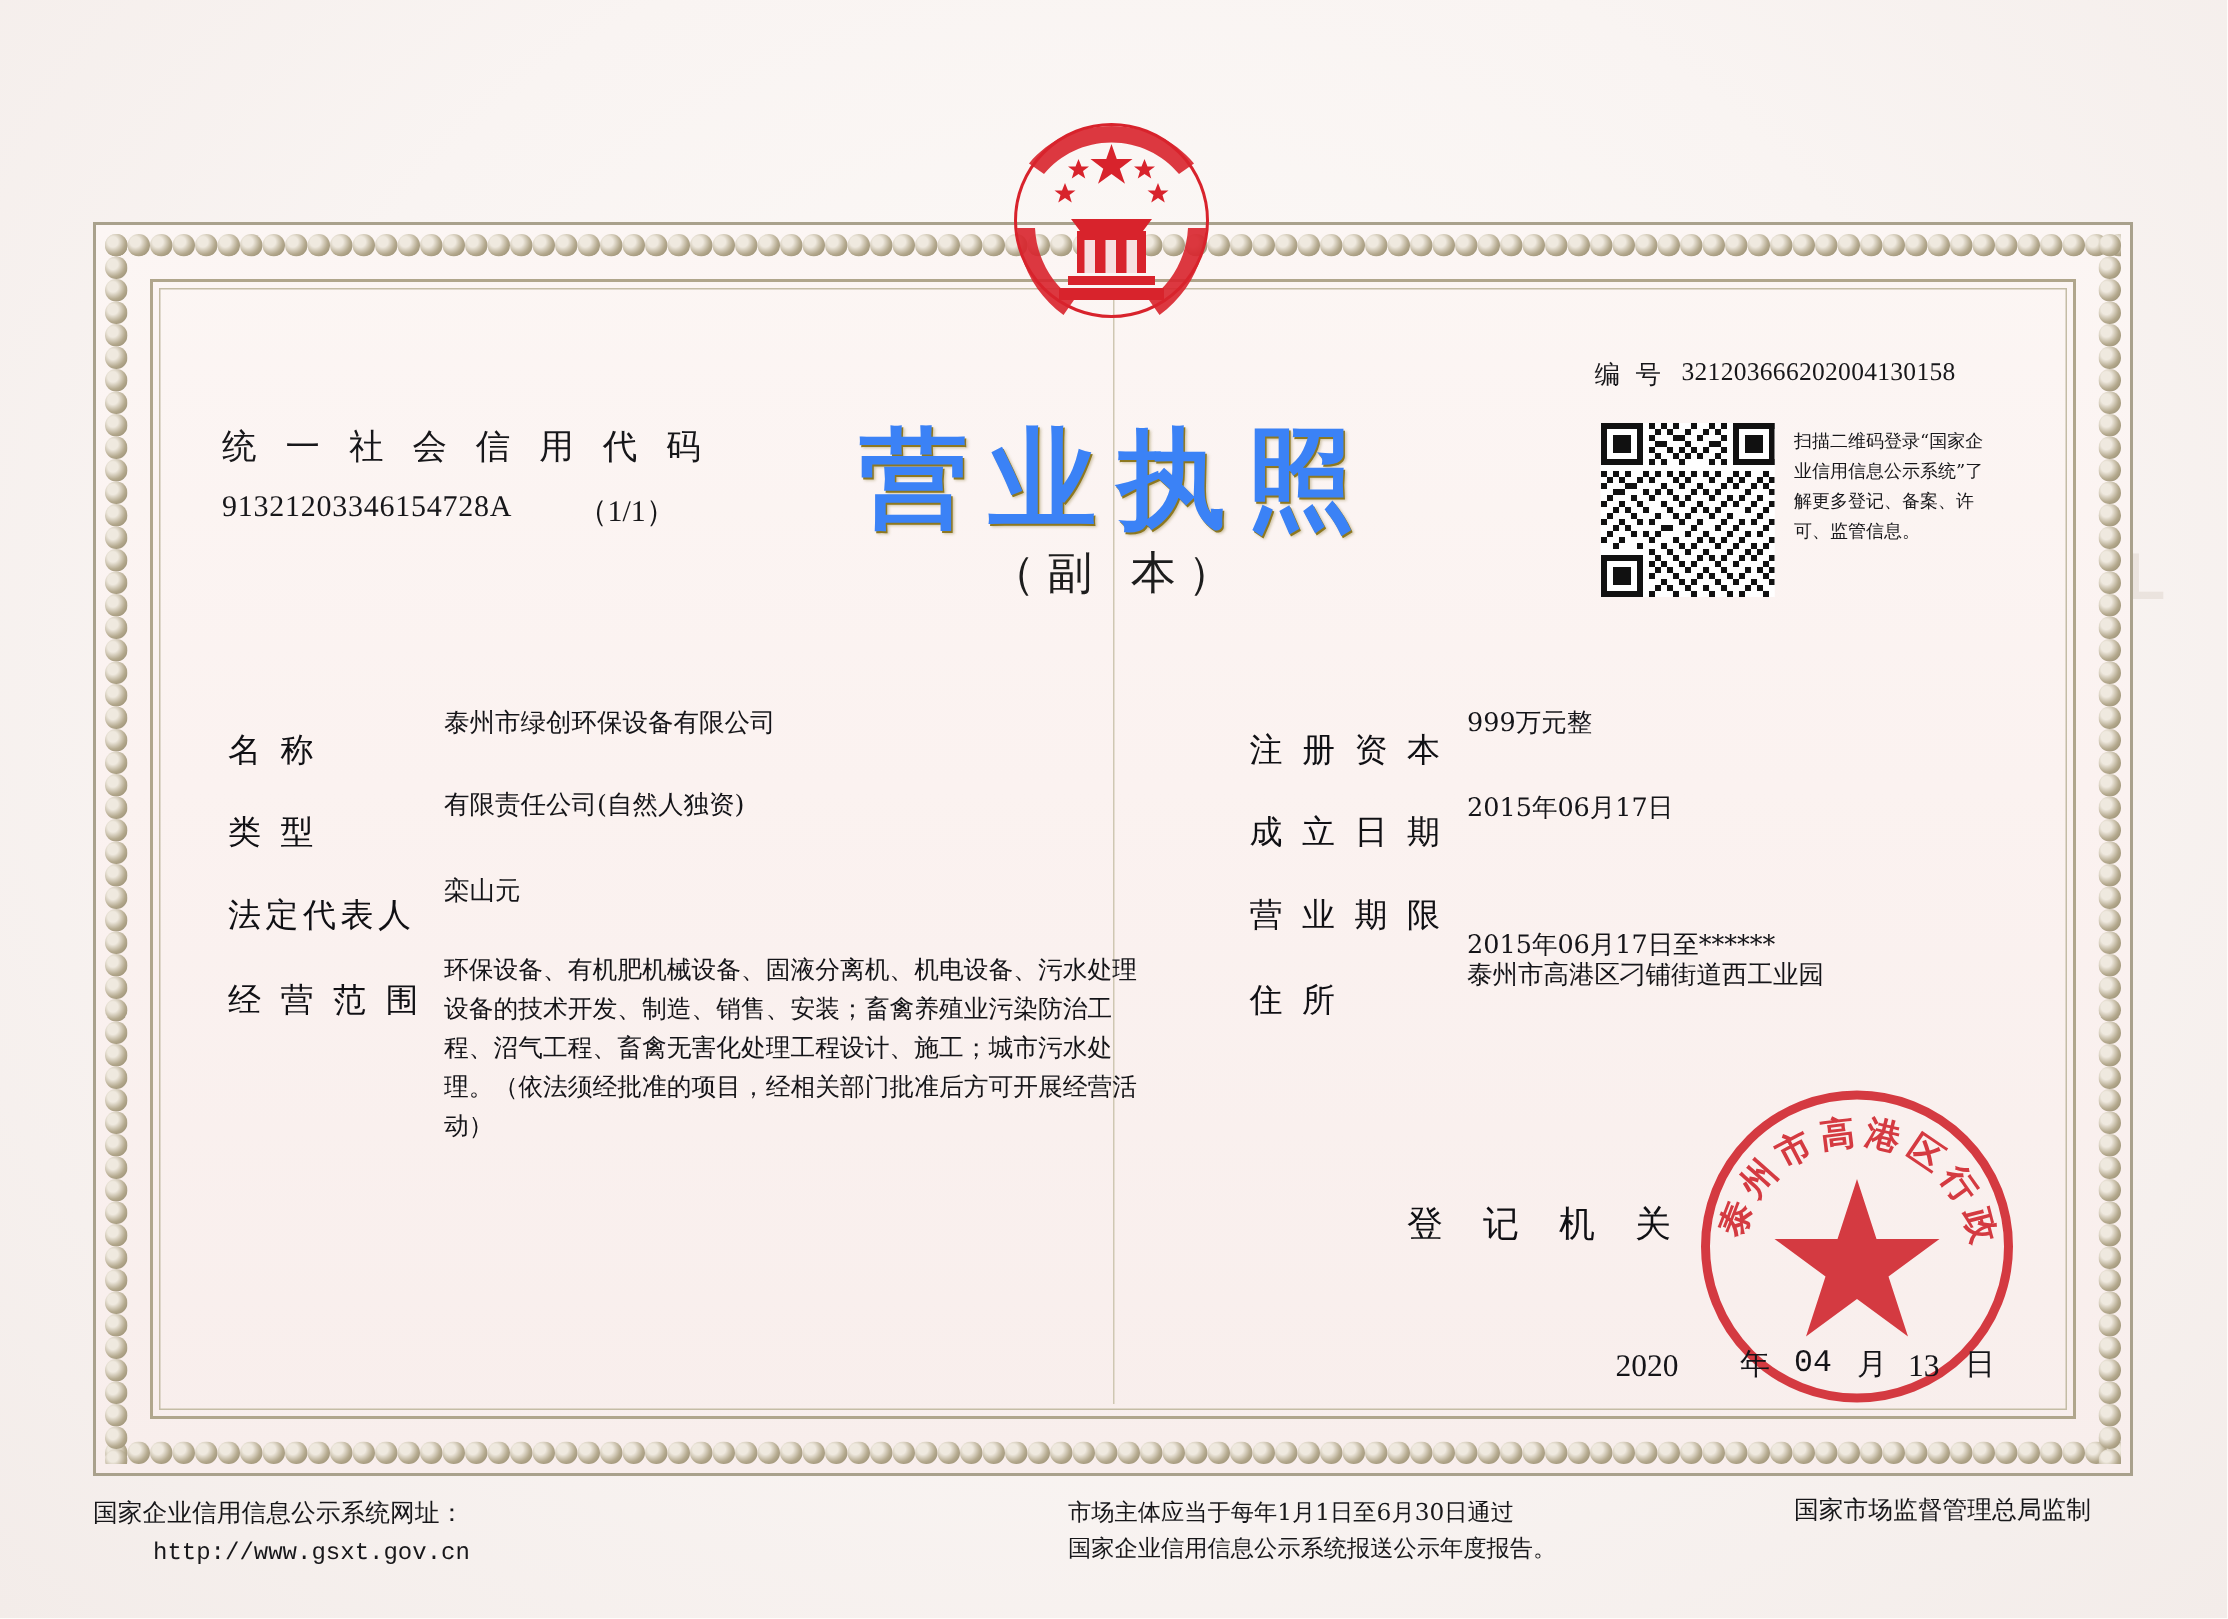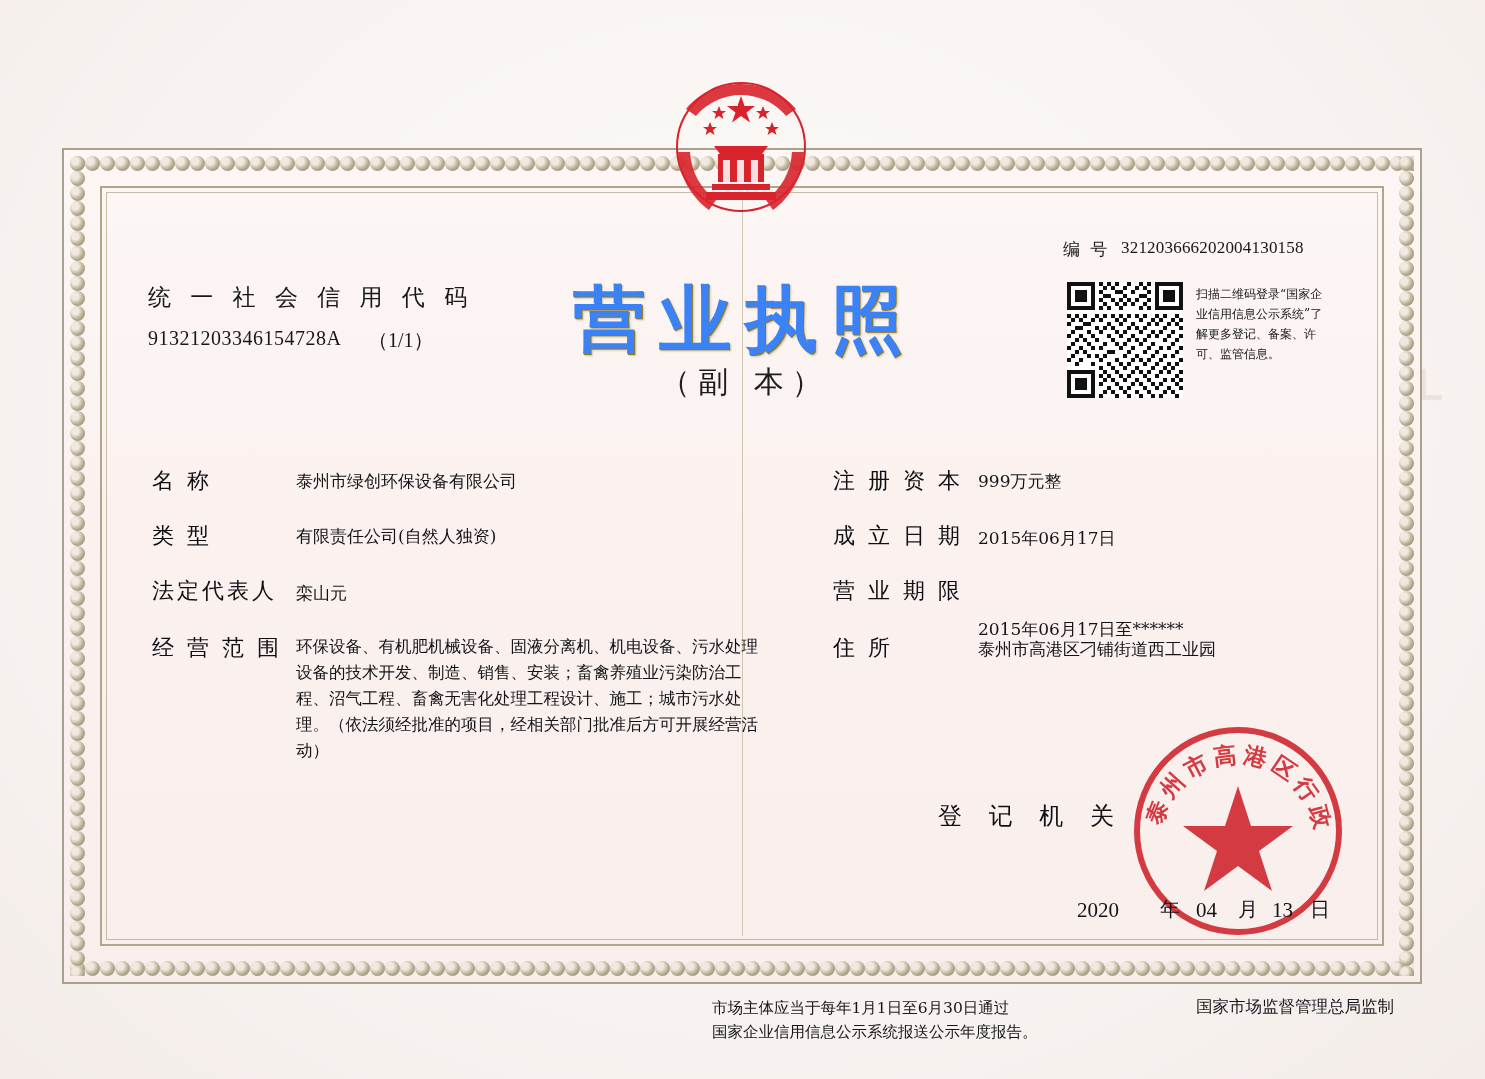--- a/index.html
+++ b/index.html
@@ -138,21 +138,21 @@
   .code-value {
     position: absolute;
     left: 148px; top: 327px;
     font-size: 20px;
     letter-spacing: .5px;
     color: #17171a;
     font-family: "Liberation Serif", serif;
   }
   .code-page {
     position: absolute;
-    left: 368px; top: 327px;
+    left: 385px; top: 327px;
     font-size: 20px;
     color: #17171a;
     font-family: "Liberation Serif", serif;
   }
 
   .serial-label {
     position: absolute;
     left: 1063px; top: 238px;
     font-size: 17px;
     letter-spacing: 3px;
@@ -184,20 +184,21 @@
     font-family: "DejaVu Serif", serif;
   }
 
   
   .f-label {
     position: absolute;
     font-size: 22px;
     color: #101014;
     font-family: "DejaVu Serif", serif;
     white-space: nowrap;
+    margin-top: 19px;
   }
   .f-label.sp3 { letter-spacing: 3px; }
   .f-value {
     position: absolute;
     font-size: 17px;
     color: #141418;
     font-family: "DejaVu Serif", serif;
     white-space: nowrap;
   }
   .f-value.multi {
@@ -211,21 +212,21 @@
     position: absolute;
     left: 938px; top: 800px;
     font-size: 24px;
     letter-spacing: 10px;
     color: #101014;
     font-family: Liberation Sans, sans-serif;
   }
 
   .date-year { position: absolute; left: 1077px; top: 898px; font-size: 21px; font-family:"Liberation Serif",serif; color:#141418;}
   .date-ch-y { position: absolute; left: 1160px; top: 896px; font-size: 20px; color:#141418; font-family:"DejaVu Serif",serif;}
-  .date-m { position: absolute; left: 1196px; top: 898px; font-size: 21px; font-family:Liberation Serif, serif; color:#141418;}
+  .date-m { position: absolute; left: 1196px; top: 898px; font-size: 21px; font-family:Liberation Mono, monospace; color:#141418;}
   .date-ch-m { position: absolute; left: 1238px; top: 896px; font-size: 20px; color:#141418; font-family:"DejaVu Serif",serif;}
   .date-d { position: absolute; left: 1272px; top: 898px; font-size: 21px; font-family:"Liberation Serif",serif; color:#141418;}
   .date-ch-d { position: absolute; left: 1310px; top: 896px; font-size: 20px; color:#141418; font-family:"DejaVu Serif",serif;}
 
   
   .seal {
     position: absolute;
     left: 1130px; top: 723px;
     width: 216px; height: 216px;
     pointer-events: none;
@@ -909,18 +910,22 @@
     </svg>
   </div>
 
   <div class="date-year">2020</div>
   <div class="date-ch-y">年</div>
   <div class="date-m">04</div>
   <div class="date-ch-m">月</div>
   <div class="date-d">13</div>
   <div class="date-ch-d">日</div>
 
+  <div class="footer-left">
+    <div>国家企业信用信息公示系统网址：</div>
+    <div class="url">http://www.gsxt.gov.cn</div>
+  </div>
   <div class="footer-center">
     <div>市场主体应当于每年1月1日至6月30日通过</div>
     <div>国家企业信用信息公示系统报送公示年度报告。</div>
   </div>
   <div class="footer-right">国家市场监督管理总局监制</div>
 </div>
 
 </body></html>

